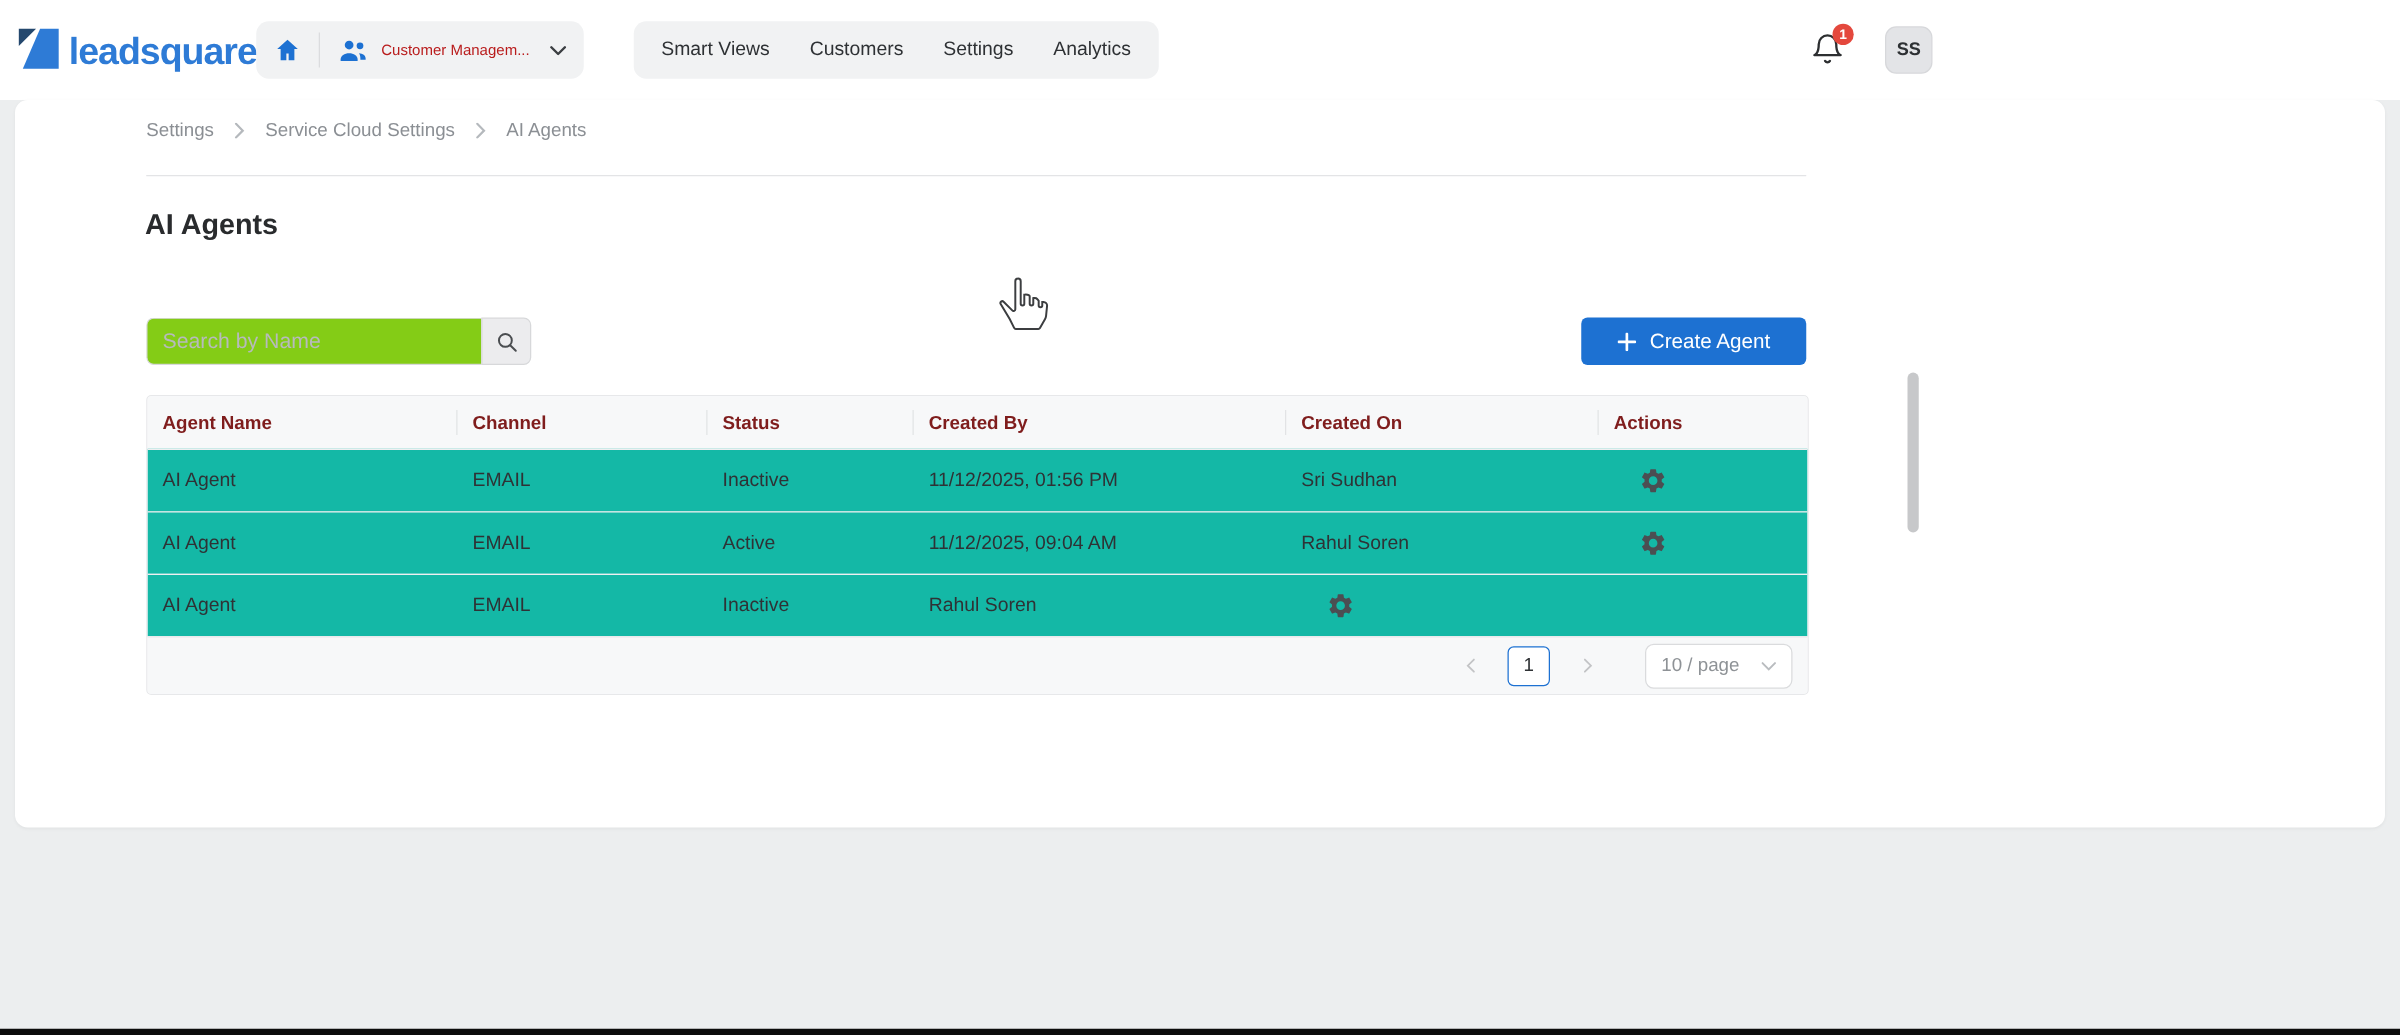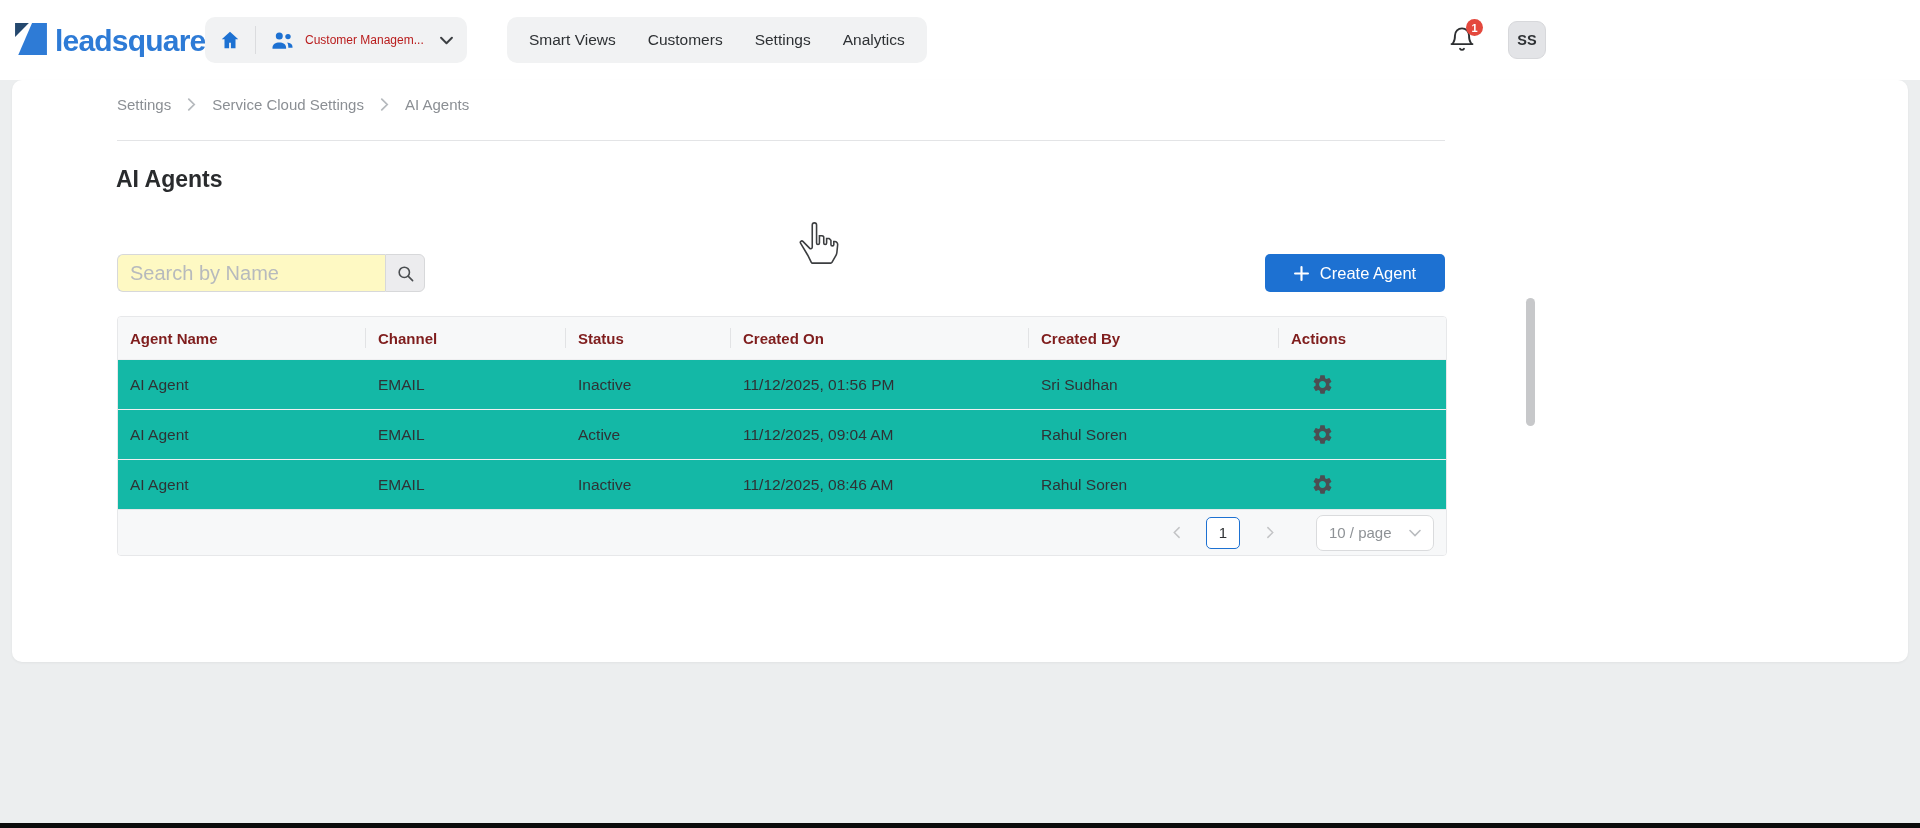--- a/index.html
+++ b/index.html
@@ -30,22 +30,22 @@
   .breadcrumb { position:absolute; left:105px; top:16px; display:flex; align-items:center; gap:16px;
                 font-size:15px; color:#8b8f94;text-align:center; }
   .bc-item { cursor:pointer; }
   .bc-sep { display:flex; align-items:center; }
   .rule { position:absolute; left:105px; top:60px; width:1328px; border-top:1px solid #e3e4e6; }
   .title { position:absolute; left:104px; top:86px; font-size:23px; font-weight:700; color:#292b2d; }
   .subtitle { position:absolute; left:105px; top:124px; font-size:15.5px; color:#6f7377; }
 
   .searchwrap { position:absolute; left:105px; top:174px; display:flex; height:38px; }
   .searchinput { width:268px; height:38px; border:1px solid #d7d8da; border-right:none;
-                 border-radius:6px 0 0 6px; padding:0 12px; font-size:20px; color:#333;
-                 outline:none; font-family:inherit; background:#fef9c3; }
+                 border-radius:6px 0 0 6px; padding:0 12px; font-size:17px; color:#333;
+                 outline:none; font-family:inherit; background:#84cc16; }
   .searchinput::placeholder { color:#b7babd; }
   .searchbtn { width:40px; height:38px; border:1px solid #d7d8da; background:#ececee;
                border-radius:0 6px 6px 0; display:flex; align-items:center; justify-content:center; cursor:pointer; }
 
   .create { position:absolute; left:1253px; top:174px; width:180px; height:38px;
             background:var(--accent,#1d71d2); color:#fff; border:none; border-radius:5px;
             display:flex; align-items:center; justify-content:center; gap:11px;
             font-size:16.5px; font-family:inherit; cursor:pointer; }
 
   
@@ -177,22 +177,22 @@
           </svg>
       </span>
       <span>Create Agent</span>
     </button>
 
     <div class="table">
       <div class="t-head">
         <div class="th">Agent Name</div>
         <div class="th">Channel</div>
         <div class="th">Status</div>
+        <div class="th">Created By</div>
         <div class="th">Created On</div>
-        <div class="th">Created By</div>
         <div class="th">Actions</div>
       </div>
 
       <div class="t-row">
         <div class="td">AI Agent</div>
         <div class="td">EMAIL</div>
         <div class="td">Inactive</div>
         <div class="td">11/12/2025, 01:56 PM</div>
         <div class="td">Sri Sudhan</div>
         <div class="td">
@@ -220,21 +220,20 @@
                 </svg>
             </span>
           </button>
         </div>
       </div>
 
       <div class="t-row">
         <div class="td">AI Agent</div>
         <div class="td">EMAIL</div>
         <div class="td">Inactive</div>
-        <div class="td">11/12/2025, 08:46 AM</div>
         <div class="td">Rahul Soren</div>
         <div class="td">
           <button class="gearbtn">
             <span style="display:flex;">
               <svg width="23" height="23" viewBox="0 0 24 24" fill="#4b4e52">
                   <path d="M19.14 12.94c.04-.3.06-.61.06-.94 0-.32-.02-.64-.07-.94l2.03-1.58c.18-.14.23-.41.12-.61l-1.92-3.32c-.12-.22-.37-.29-.59-.22l-2.39.96c-.5-.38-1.03-.7-1.62-.94l-.36-2.54c-.04-.24-.24-.41-.48-.41h-3.84c-.24 0-.43.17-.47.41l-.36 2.54c-.59.24-1.13.57-1.62.94l-2.39-.96c-.22-.08-.47 0-.59.22L2.74 8.87c-.12.21-.08.47.12.61l2.03 1.58c-.05.3-.09.63-.09.94s.02.64.07.94l-2.03 1.58c-.18.14-.23.41-.12.61l1.92 3.32c.12.22.37.29.59.22l2.39-.96c.5.38 1.03.7 1.62.94l.36 2.54c.05.24.24.41.48.41h3.84c.24 0 .44-.17.47-.41l.36-2.54c.59-.24 1.13-.56 1.62-.94l2.39.96c.22.08.47 0 .59-.22l1.92-3.32c.12-.22.07-.47-.12-.61l-2.01-1.58zM12 15.6c-1.98 0-3.6-1.62-3.6-3.6s1.62-3.6 3.6-3.6 3.6 1.62 3.6 3.6-1.62 3.6-3.6 3.6z"></path>
                 </svg>
             </span>
           </button>
         </div>

